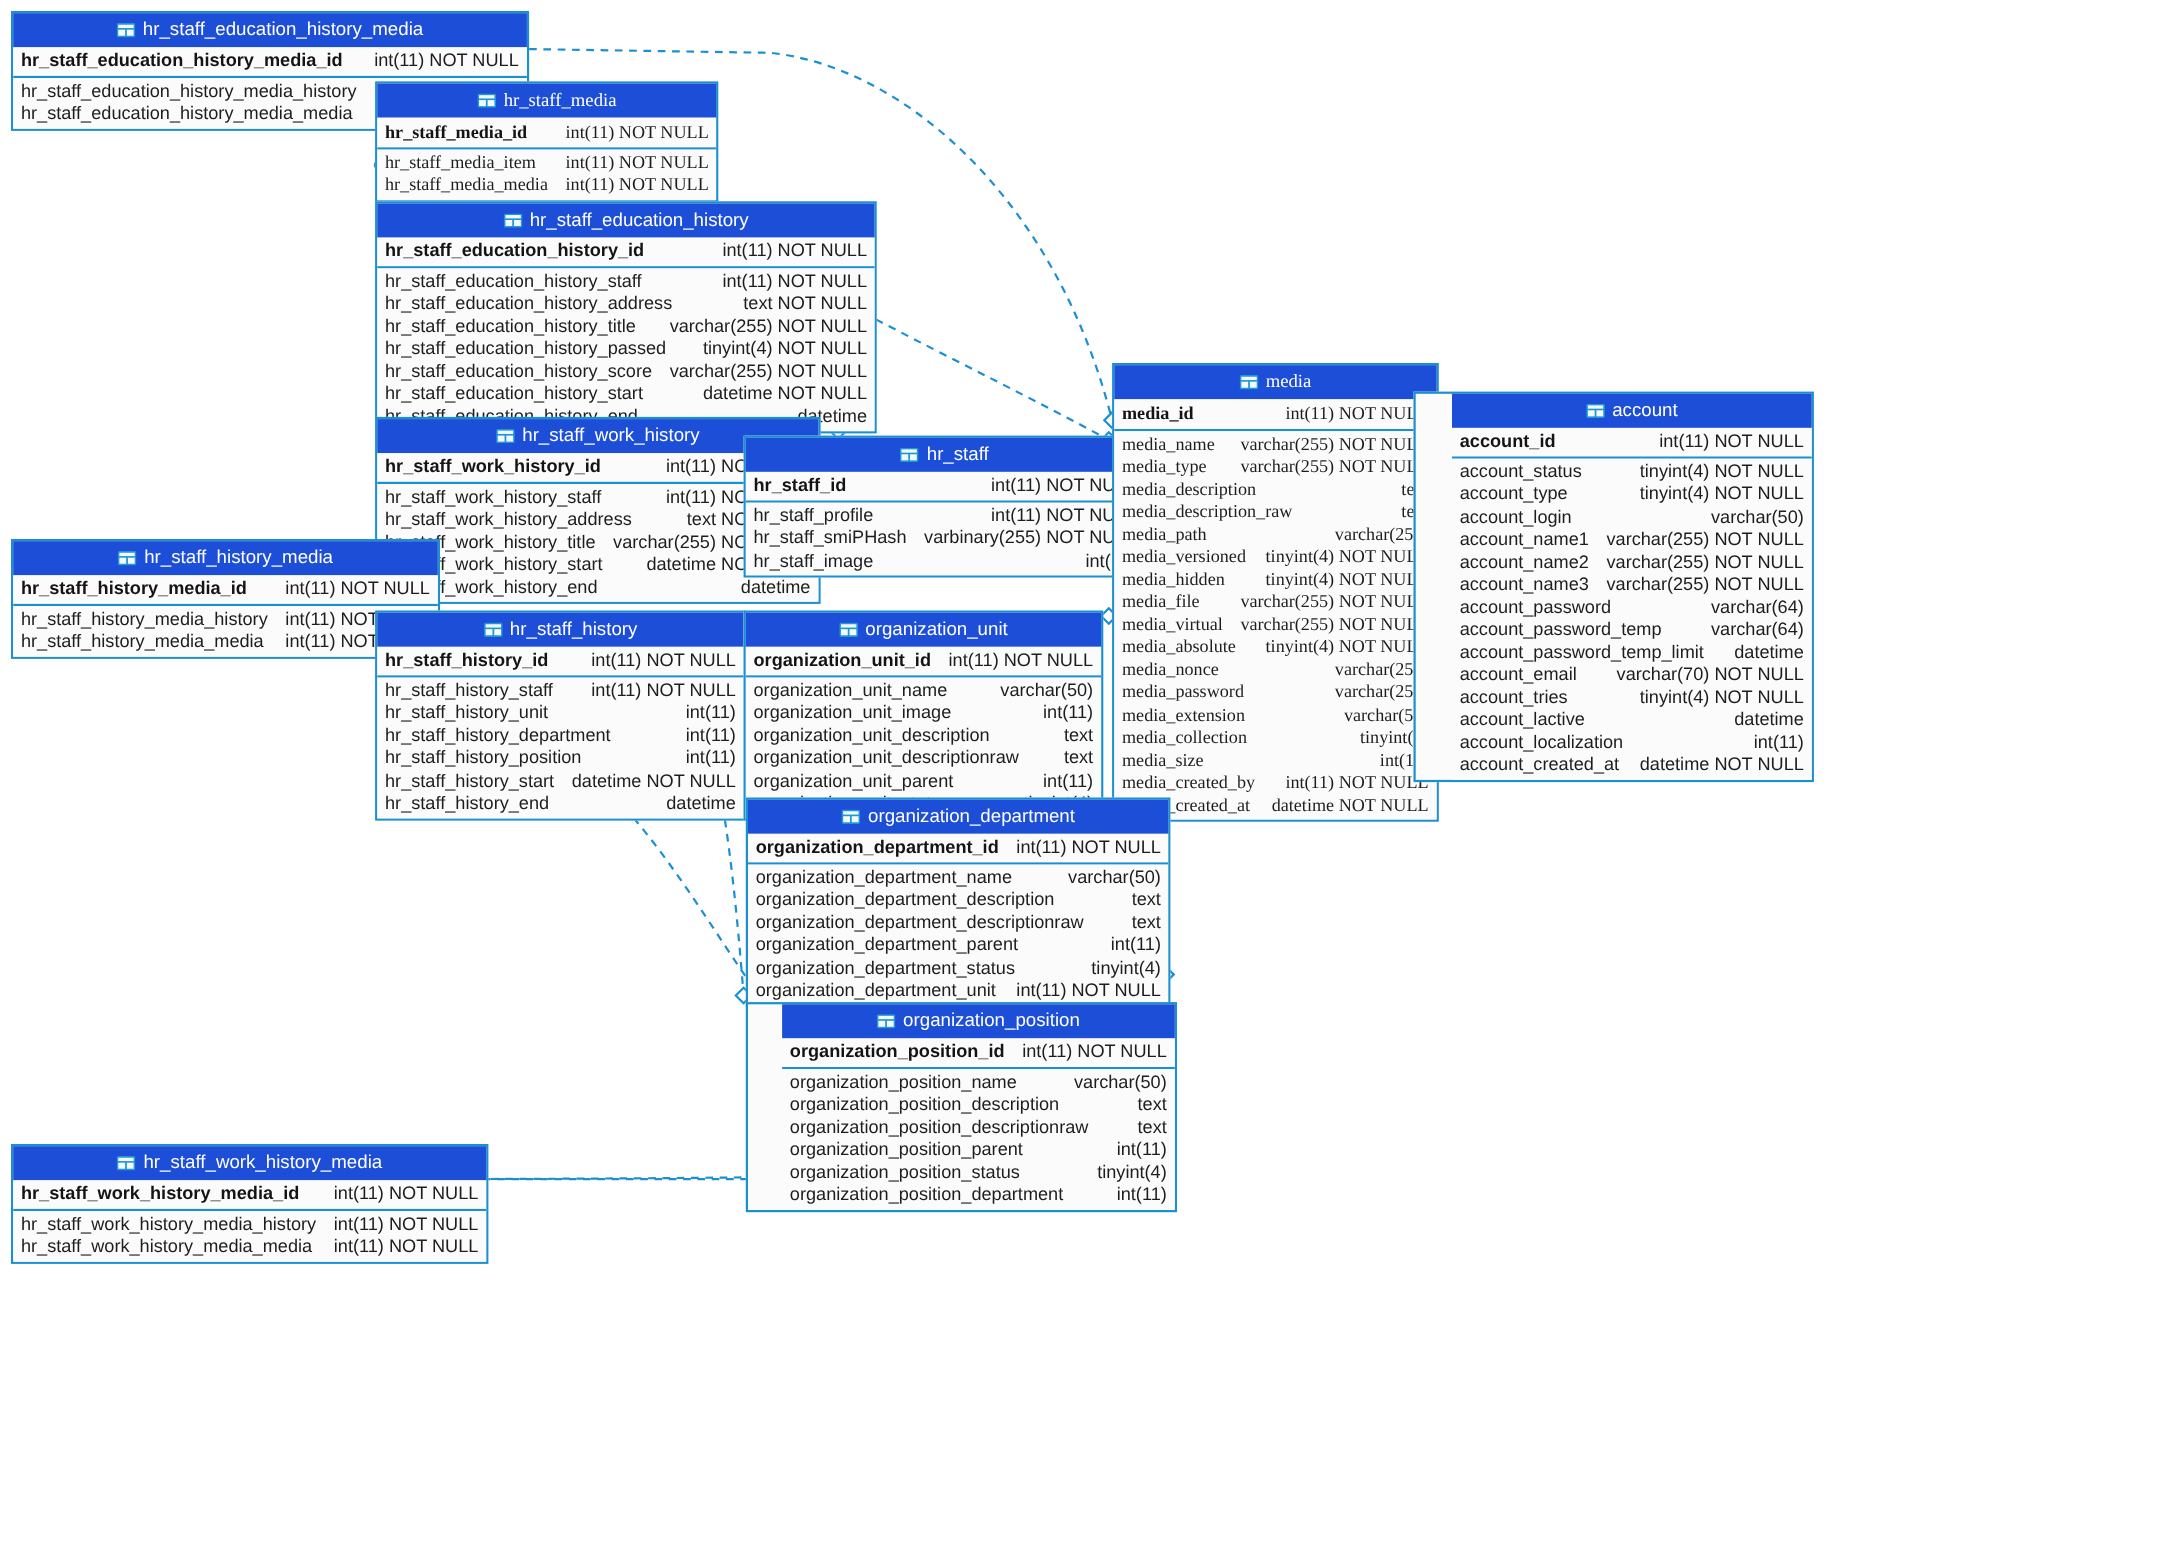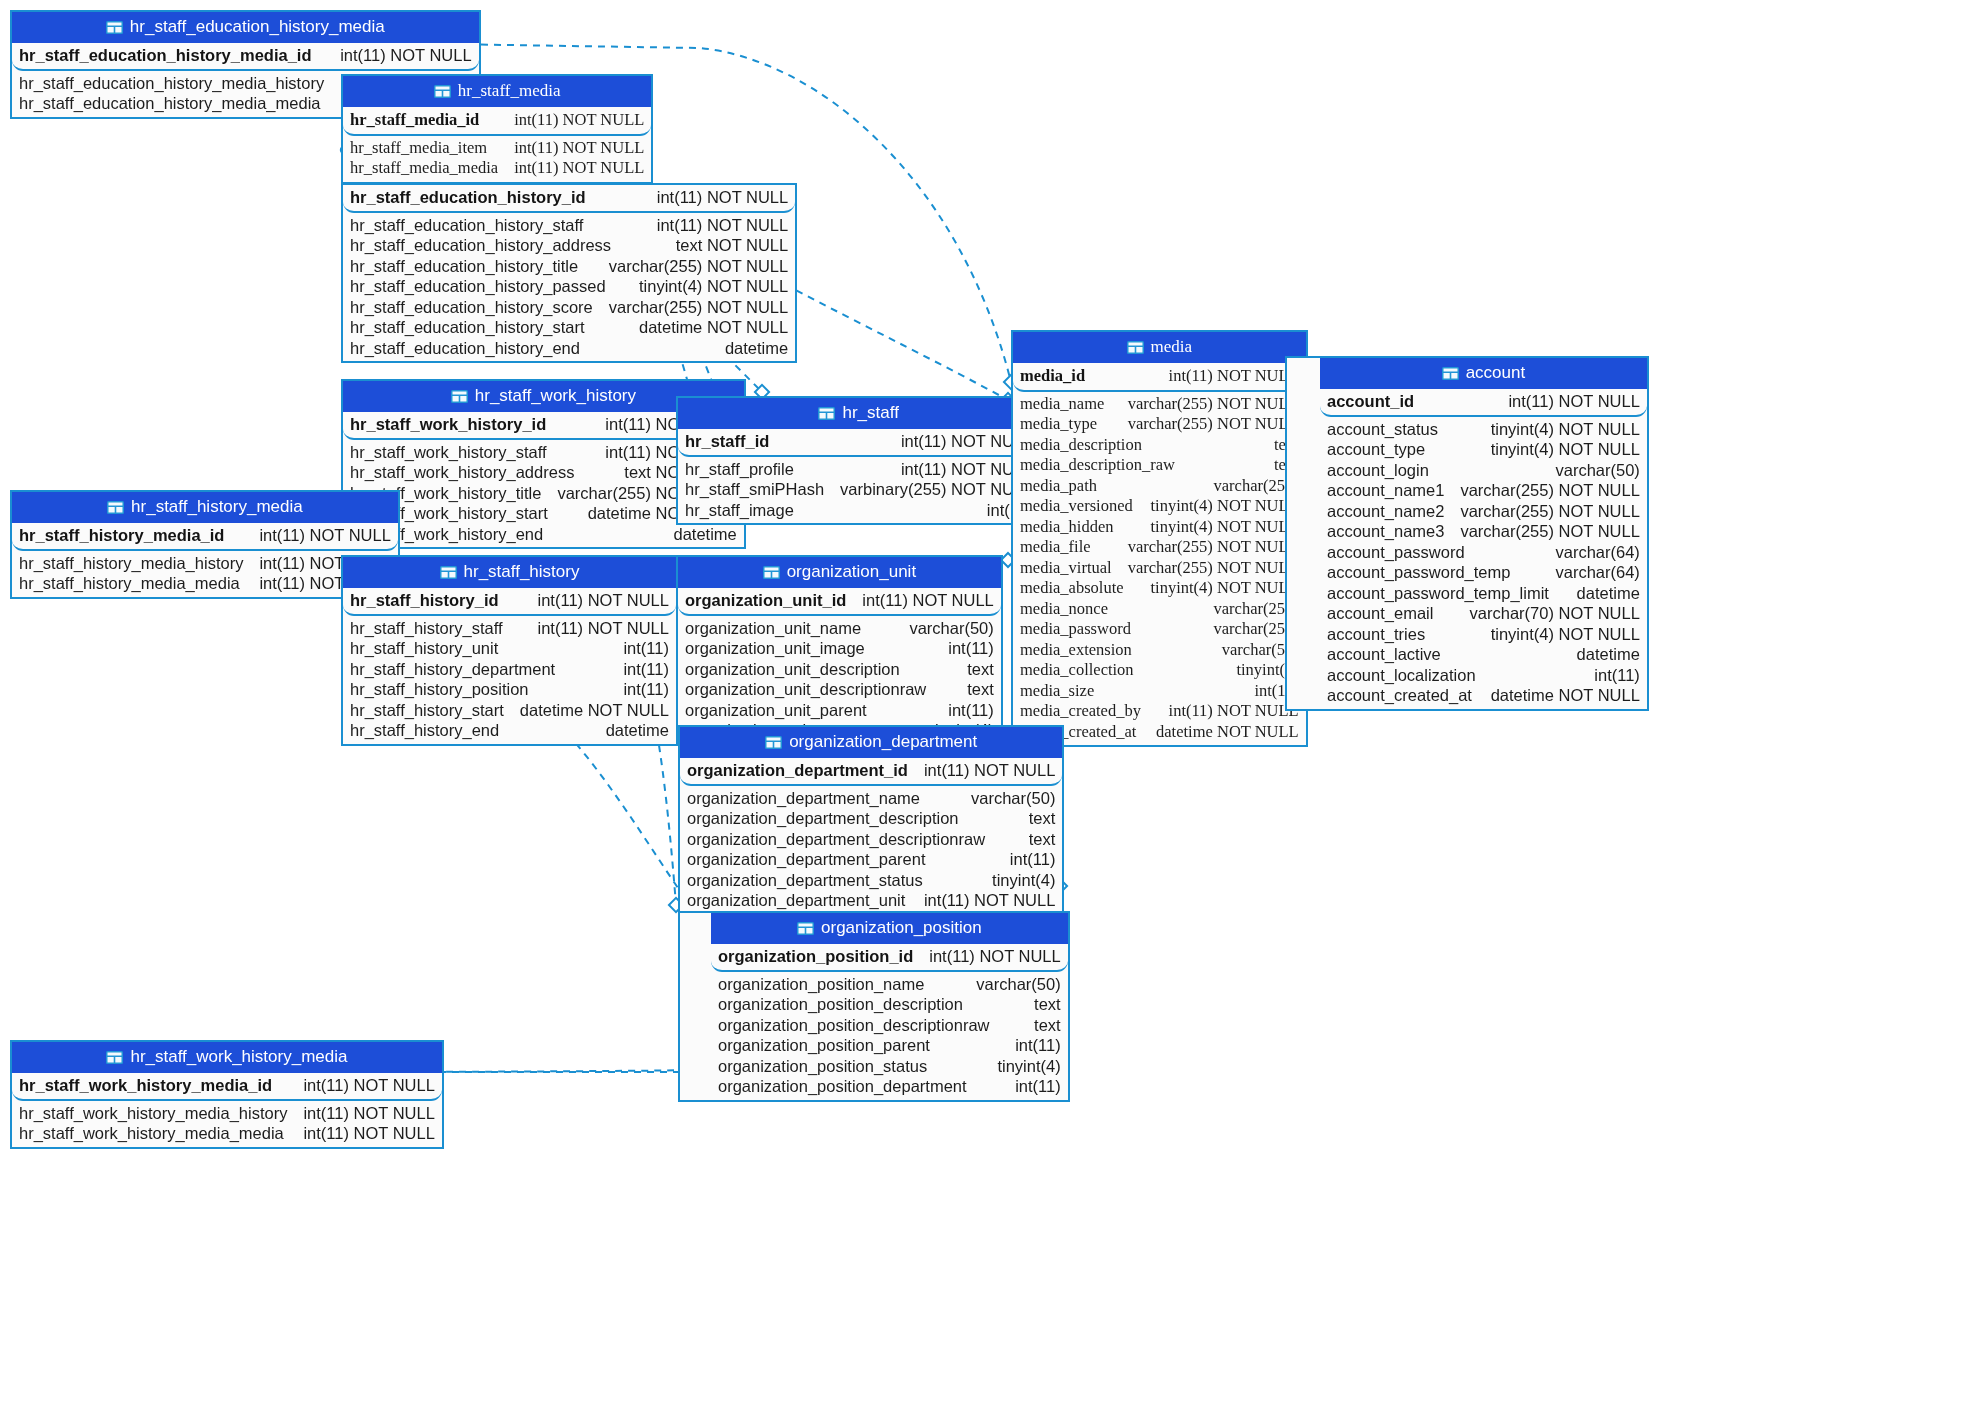--- a/index.html
+++ b/index.html
@@ -52,21 +52,20 @@
     justify-content: space-between;
     align-items: baseline;
     font-size: 16.5px;
     font-weight: bold;
     color: #141414;
     padding: 3px 7px 4px 7px;
     border-bottom: 2px solid #1a8fd1;
     background: #fbfbfb;
     white-space: nowrap;
     gap: 16px;
-    border-radius: 11px;
   }
   .pk-row .col-type { font-weight: normal; }
   .field-list { padding: 2px 0 3px 0; background: #fbfbfb; }
   .field-row {
     display: flex;
     justify-content: space-between;
     align-items: baseline;
     font-size: 16.5px;
     color: #1d1d1d;
     padding: 1px 7px 1px 7px;
@@ -301,20 +300,31 @@
           <span class="col-name">hr_staff_media_item</span>
           <span class="col-type">int(11) NOT NULL</span>
         </div>
         <div class="field-row">
           <span class="col-name">hr_staff_media_media</span>
           <span class="col-type">int(11) NOT NULL</span>
         </div>
       </div>
     </div>
     <div class="table-box" style="left: 341px; top: 183px; min-width: 305px;">
+      <div class="tbl-header">
+        <span class="tbl-icon">
+          <svg width="17" height="13" viewBox="0 0 17 13">
+            <rect x="0" y="0" width="17" height="13" rx="1.5" fill="#2196d6"></rect>
+            <rect x="1.5" y="1.5" width="14" height="3" fill="#ffffff" opacity="0.95"></rect>
+            <rect x="1.5" y="6" width="6.2" height="5.5" fill="#ffffff" opacity="0.95"></rect>
+            <rect x="9.3" y="6" width="6.2" height="5.5" fill="#ffffff" opacity="0.95"></rect>
+          </svg>
+        </span>
+        <span>hr_staff_education_history</span>
+      </div>
       <div class="pk-row">
         <span class="col-name">hr_staff_education_history_id</span>
         <span class="col-type">int(11) NOT NULL</span>
       </div>
       <div class="field-list">
         <div class="field-row">
           <span class="col-name">hr_staff_education_history_staff</span>
           <span class="col-type">int(11) NOT NULL</span>
         </div>
         <div class="field-row">

